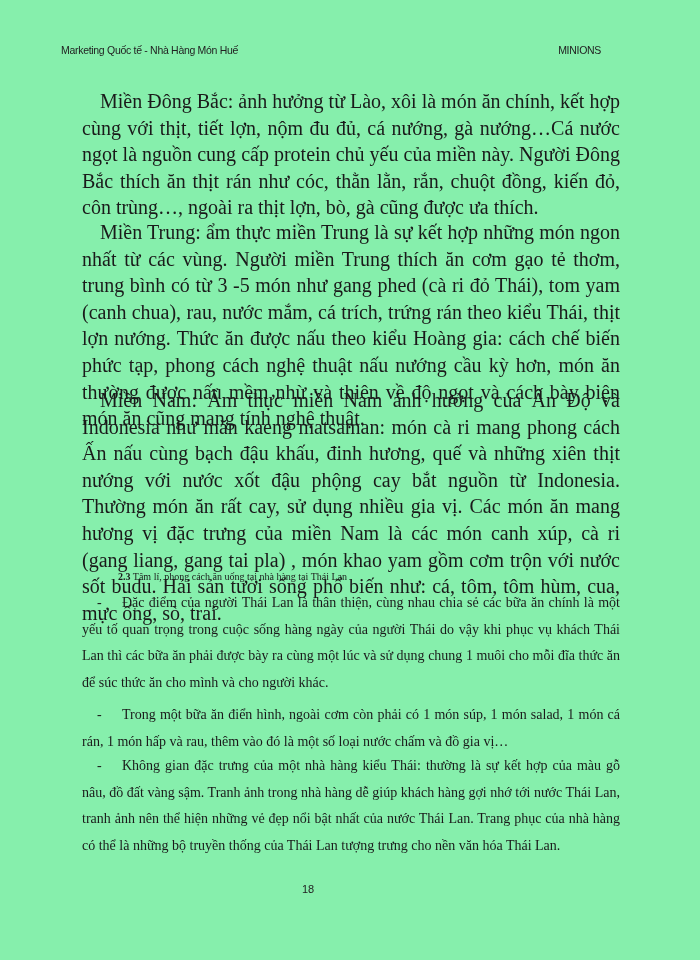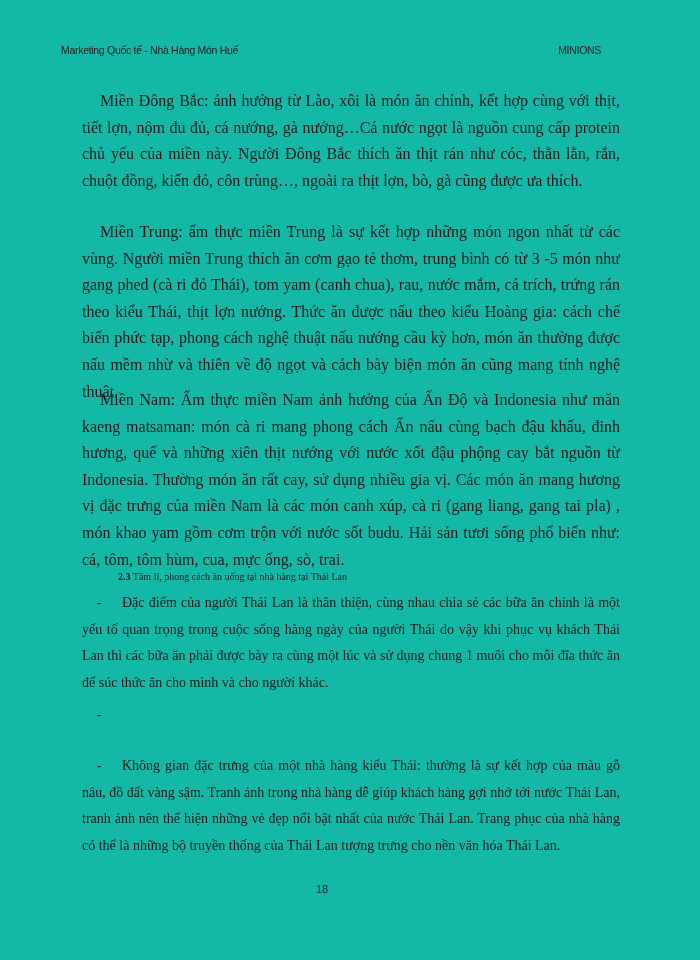--- a/index.html
+++ b/index.html
@@ -11,41 +11,41 @@
       width: 700px;
       height: 960px;
       position: relative;
       overflow: hidden;
       color: #1a1a1a;
     }
     .page {
       position: absolute;
       left: 0; top: 0;
       width: 700px; height: 960px;
-      background: #14b8a6;
+      background: #86efac;
     }
     .header {
       position: absolute;
       top: 44px;
       left: 61px;
       width: 540px;
       height: 20px;
       font-family: "Liberation Sans", sans-serif;
       font-size: 10.5px;
       letter-spacing: -0.3px;
       color: #222;
     }
     .header .left { position: absolute; left: 0; top: 0; }
     .header .right { position: absolute; right: 0; top: 0; margin-left: 6px; }
     .body-text {
       position: absolute;
       left: 82px;
       width: 538px;
       font-family: "Liberation Serif", serif;
-      font-size: 16px;
+      font-size: 20px;
       line-height: 26.6px;
       text-align: justify;
       color: #1a1a1a;
     }
     .para {
       text-indent: 18px;
       margin: 0;
     }
     .p1 { top: 88px; }
     .p2 { top: 219px; }
@@ -82,21 +82,20 @@
     .l3 { top: 753px; }
     .page-number {
       position: absolute;
       top: 883px;
       left: 0;
       width: 616px;
       text-align: center;
       font-family: "Liberation Sans", sans-serif;
       font-size: 11px;
       color: #222;
-      padding-left: 14px;
     }
   </style>
 </head>
 <body>
 
 <div class="page">
 
   <div class="header">
     <span class="left">Marketing Quốc tế    - Nhà Hàng Món Huế</span>
     <span class="right">MINIONS</span>
@@ -121,20 +120,21 @@
   <div class="list l1">
     <p class="list-item">
       <span class="dash">-</span>
       <span>Đặc điểm của người Thái Lan là thân thiện, cùng nhau chia sẻ các bữa ăn chính là một yếu tố quan trọng trong cuộc sống hàng ngày của người Thái do vậy khi phục vụ khách Thái Lan thì các bữa ăn phải được bày ra cùng một lúc và sử dụng chung 1 muôi cho mỗi đĩa thức ăn để súc thức ăn cho mình và cho người khác.</span>
     </p>
   </div>
 
   <div class="list l2">
     <p class="list-item">
       <span class="dash">-</span>
+      <span>Trong một bữa ăn điển hình, ngoài cơm còn phải có 1 món súp, 1 món salad, 1 món cá rán, 1 món hấp và rau, thêm vào đó là một số loại nước chấm và đồ gia vị…</span>
     </p>
   </div>
 
   <div class="list l3">
     <p class="list-item">
       <span class="dash">-</span>
       <span>Không gian đặc trưng của một nhà hàng kiểu Thái: thường là sự kết hợp của màu gỗ nâu, đồ đất vàng sậm. Tranh ảnh trong nhà hàng dễ giúp khách hàng gợi nhớ tới nước Thái Lan, tranh ảnh nên thể hiện những vẻ đẹp nổi bật nhất của nước Thái Lan. Trang phục của nhà hàng có thể là những bộ truyền thống của Thái Lan tượng trưng cho nền văn hóa Thái Lan.</span>
     </p>
   </div>
 

